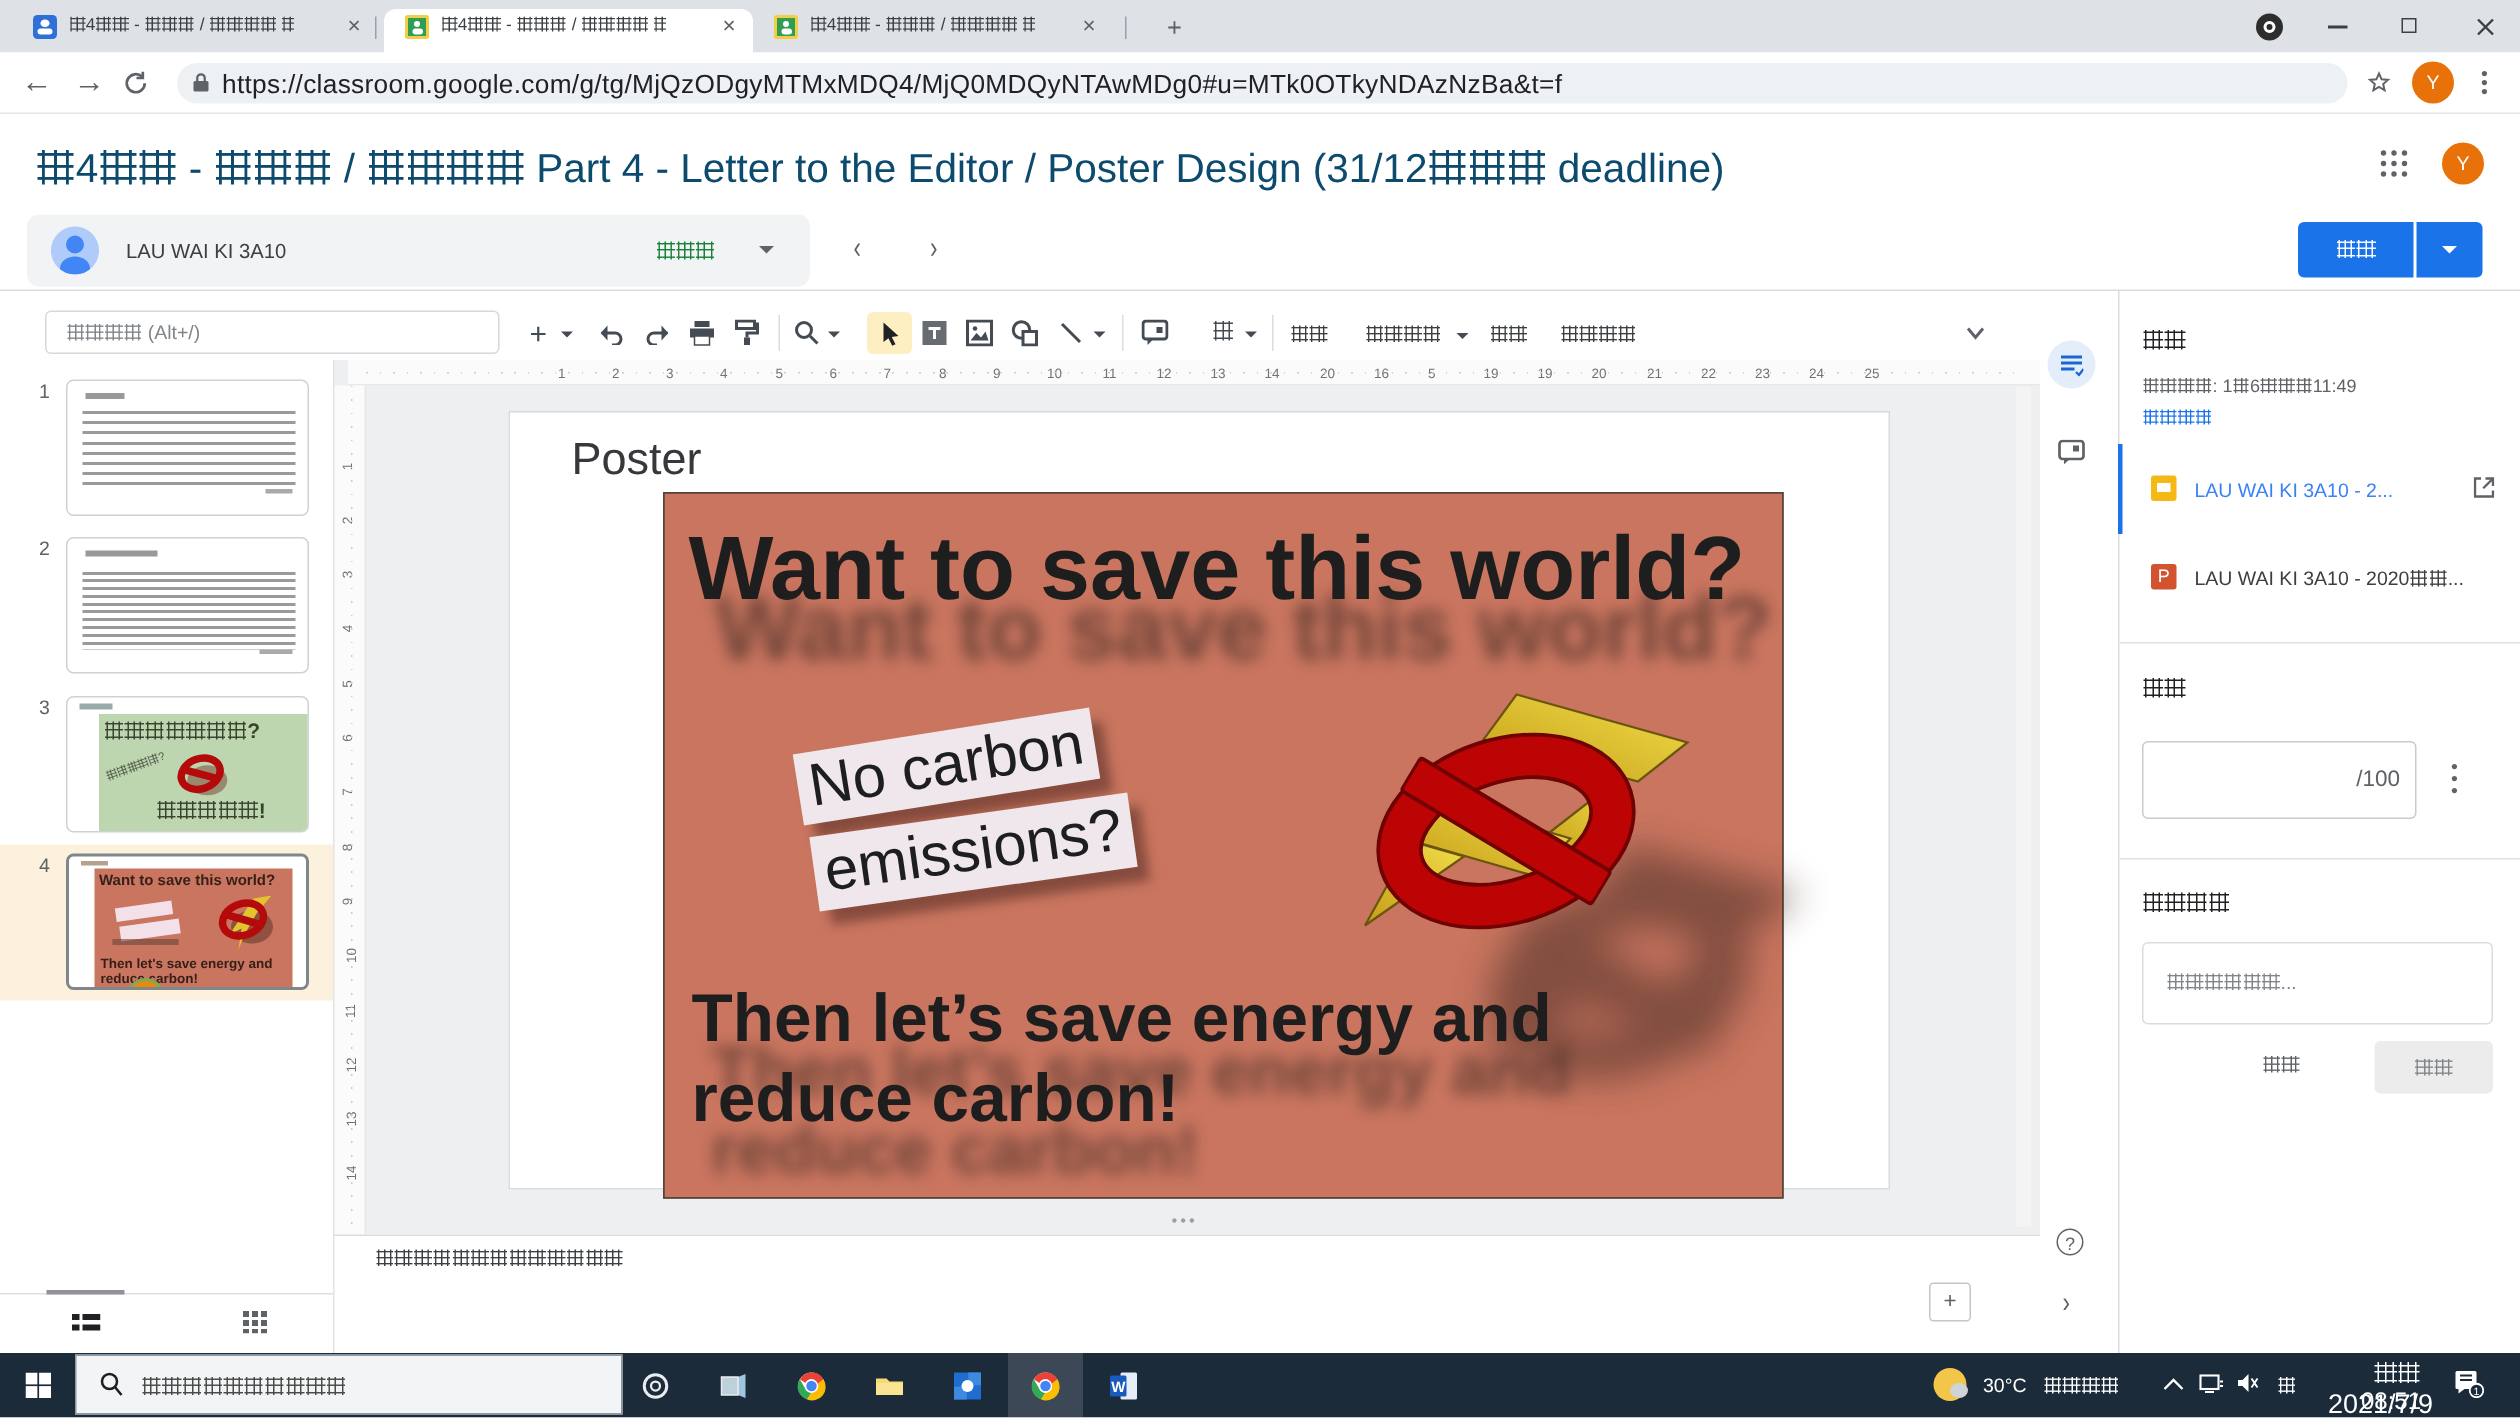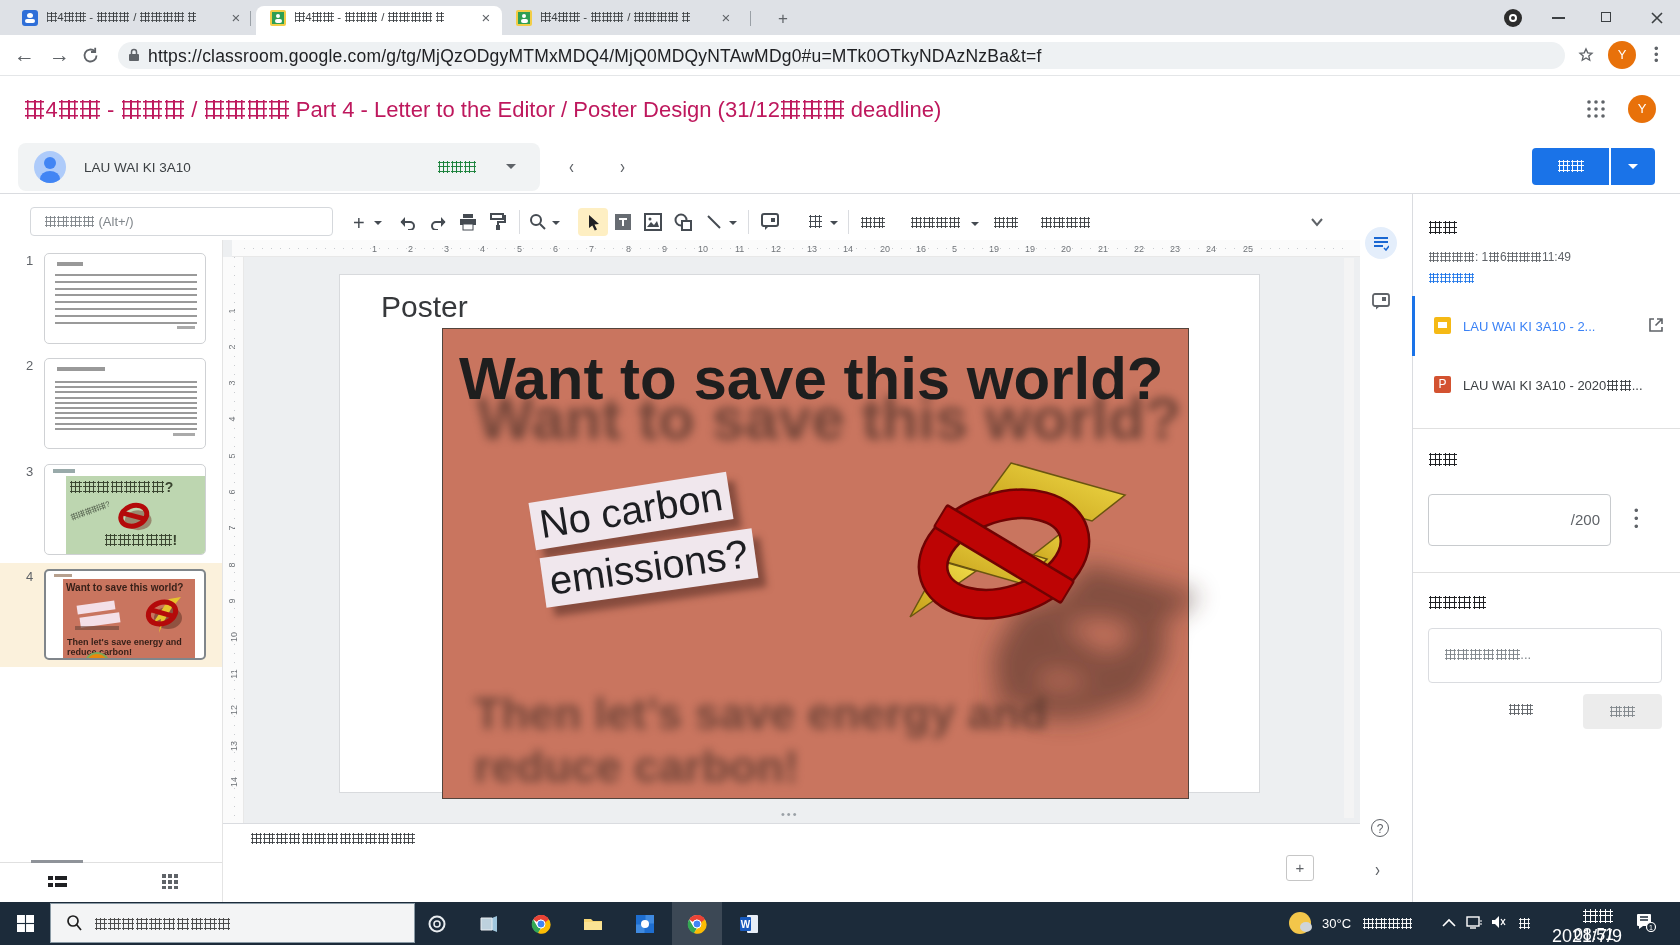--- a/index.html
+++ b/index.html
@@ -63,21 +63,21 @@
     <rect x="1" y="6" width="10" height="7" rx="1" fill="#5f6368"></rect>
     <path d="M3.5 6V4a2.5 2.5 0 0 1 5 0v2" fill="none" stroke="#5f6368" stroke-width="1.5"></path>
   </svg>
 <div class="abs" style="left:148px;top:46px;font-size:17.5px;color:#202124;letter-spacing:.2px">https://classroom.google.com/g/tg/MjQzODgyMTMxMDQ4/MjQ0MDQyNTAwMDg0#u=MTk0OTkyNDAzNzBa&amp;t=f</div>
 <svg class="abs" style="left:1578px;top:47px" width="16" height="16" viewBox="0 0 24 24">
     <path d="M12 3l2.6 5.8 6.4.6-4.8 4.2 1.4 6.2-5.6-3.3-5.6 3.3 1.4-6.2L3 9.4l6.4-.6z" fill="none" stroke="#5f6368" stroke-width="2"></path>
   </svg>
 <div class="abs" style="left:1608px;top:41px;width:28px;height:28px;border-radius:50%;background:#e8710a;color:#fff;font-size:13px;text-align:center;line-height:28px">Y</div>
 <div class="abs" style="left:1654px;top:46px;font-size:13px;color:#5f6368;line-height:6px">•<br>•<br>•</div>
 <div class="abs" style="left:0;top:75px;width:1680px;height:1px;background:#e4e6e8"></div>
-<div class="abs" style="left:24px;top:97px;font-size:22px;color:#be185d"><i class="g"></i>4<i class="g"></i><i class="g"></i> - <i class="g"></i><i class="g"></i><i class="g"></i> / <i class="g"></i><i class="g"></i><i class="g"></i><i class="g"></i> Part 4 - Letter to the Editor / Poster Design (31/12<i class="g"></i><i class="g"></i><i class="g"></i> deadline)</div>
+<div class="abs" style="left:24px;top:97px;font-size:27px;color:#0c4a6e"><i class="g"></i>4<i class="g"></i><i class="g"></i> - <i class="g"></i><i class="g"></i><i class="g"></i> / <i class="g"></i><i class="g"></i><i class="g"></i><i class="g"></i> Part 4 - Letter to the Editor / Poster Design (31/12<i class="g"></i><i class="g"></i><i class="g"></i> deadline)</div>
 <svg class="abs" style="left:1586px;top:99px" width="20" height="20" viewBox="0 0 20 20">
     <circle cx="3" cy="3" r="1.8" fill="#5f6368"></circle>
     <circle cx="3" cy="10" r="1.8" fill="#5f6368"></circle>
     <circle cx="3" cy="17" r="1.8" fill="#5f6368"></circle>
     <circle cx="10" cy="3" r="1.8" fill="#5f6368"></circle>
     <circle cx="10" cy="10" r="1.8" fill="#5f6368"></circle>
     <circle cx="10" cy="17" r="1.8" fill="#5f6368"></circle>
     <circle cx="17" cy="3" r="1.8" fill="#5f6368"></circle>
     <circle cx="17" cy="10" r="1.8" fill="#5f6368"></circle>
     <circle cx="17" cy="17" r="1.8" fill="#5f6368"></circle>
@@ -251,20 +251,21 @@
       <g transform="rotate(-18 131 135)">
         <ellipse cx="131" cy="135" rx="73" ry="47" fill="none" stroke="#6f0303" stroke-width="31"></ellipse>
         <ellipse cx="131" cy="135" rx="73" ry="47" fill="none" stroke="#bd0404" stroke-width="26"></ellipse>
         <g transform="rotate(49 131 135)">
           <rect x="56" y="121" width="150" height="28" rx="3" fill="#6f0303"></rect>
           <rect x="58" y="123.5" width="146" height="23" rx="2" fill="#bd0404"></rect>
         </g>
       </g>
     </svg>
     <div class="abs" style="left:31px;top:358px;font-size:45px;font-weight:bold;line-height:53px;color:#53352c;filter:blur(5px);opacity:.75;white-space:nowrap">Then let’s save energy and<br>reduce carbon!</div>
+    <div class="abs" style="left:18px;top:323px;font-size:45px;font-weight:bold;line-height:53px;color:#1e1e1e;white-space:nowrap">Then let’s save energy and<br>reduce carbon!</div>
   </div>
 <div class="abs" style="left:781px;top:808px;font-size:11px;color:#9aa0a6;letter-spacing:2px">•••</div>
 <div class="abs" style="left:222px;top:823px;width:1138px;height:79px;background:#fff;border-top:1px solid #dadce0"></div>
 <div class="abs" style="left:250px;top:831px;font-size:13px;color:#3c4043"><i class="g"></i><i class="g"></i><i class="g"></i><i class="g"></i><i class="g"></i><i class="g"></i><i class="g"></i><i class="g"></i><i class="g"></i><i class="g"></i><i class="g"></i><i class="g"></i><i class="g"></i></div>
 <div class="abs" style="left:1286px;top:855px;width:28px;height:26px;border:1px solid #c6c6c6;border-radius:3px;color:#5f6368;font-size:15px;text-align:center;line-height:24px">+</div>
 <div class="abs" style="left:0;top:240px;width:222px;height:622px;background:#fff"></div>
 <div class="abs" style="left:0;top:563px;width:222px;height:104px;background:#fbf1dc"></div>
 <div class="abs" style="left:26px;top:253px;font-size:13px;color:#5f6368">1</div>
 <div class="abs" style="left:26px;top:358px;font-size:13px;color:#5f6368">2</div>
 <div class="abs" style="left:26px;top:464px;font-size:13px;color:#5f6368">3</div>
@@ -360,21 +361,21 @@
 <div class="abs" style="left:1463px;top:319px;font-size:13px;color:#3b82f6">LAU WAI KI 3A10 - 2...</div>
 <svg class="abs" style="left:1649px;top:318px" width="14" height="14" viewBox="0 0 14 14">
     <path d="M5 1 H1 V13 H13 V9" fill="none" stroke="#5f6368" stroke-width="1.6"></path>
     <path d="M8 1 h5 v5 M13 1 L6.5 7.5" fill="none" stroke="#5f6368" stroke-width="1.6"></path>
   </svg>
 <div class="abs" style="left:1434px;top:376px;width:17px;height:17px;background:#d35230;border-radius:2px;color:#fff;font-size:12px;text-align:center;line-height:17px">P</div>
 <div class="abs" style="left:1463px;top:378px;font-size:13px;color:#3c4043">LAU WAI KI 3A10 - 2020<i class="g"></i><i class="g"></i>...</div>
 <div class="abs" style="left:1413px;top:428px;width:267px;height:1px;background:#e0e0e0"></div>
 <div class="abs" style="left:1428px;top:451px;font-size:15px;color:#202124"><i class="g"></i><i class="g"></i></div>
 <div class="abs" style="left:1428px;top:494px;width:183px;height:52px;border:1px solid #c8cbce;border-radius:4px"></div>
-<div class="abs" style="left:1540px;top:511px;width:60px;height:18px;font-size:15px;color:#5f6368;text-align:right">/200</div>
+<div class="abs" style="left:1540px;top:511px;width:60px;height:18px;font-size:15px;color:#5f6368;text-align:right">/100</div>
 <div class="abs" style="left:1634px;top:507px;font-size:13px;color:#5f6368;line-height:8px;letter-spacing:0">•<br>•<br>•</div>
 <div class="abs" style="left:1413px;top:572px;width:267px;height:1px;background:#e0e0e0"></div>
 <div class="abs" style="left:1428px;top:594px;font-size:15px;color:#202124"><i class="g"></i><i class="g"></i><i class="g"></i><i class="g"></i></div>
 <div class="abs" style="left:1428px;top:628px;width:234px;height:55px;border:1px solid #dadce0;border-radius:4px"></div>
 <div class="abs" style="left:1444px;top:647px;font-size:13px;color:#80868b"><i class="g"></i><i class="g"></i><i class="g"></i><i class="g"></i><i class="g"></i><i class="g"></i>...</div>
 <div class="abs" style="left:1508px;top:702px;font-size:13px;color:#5f6368"><i class="g"></i><i class="g"></i></div>
 <div class="abs" style="left:1583px;top:694px;width:79px;height:35px;background:#ececec;border-radius:4px;font-size:13px;color:#80868b;text-align:center;line-height:35px"><i class="g"></i><i class="g"></i></div>
 <div class="abs" style="left:0;top:902px;width:1680px;height:43px;background:#1c2b3a"></div>
 <svg class="abs" style="left:17px;top:915px" width="17" height="17" viewBox="0 0 18 18">
     <g fill="#fff">

